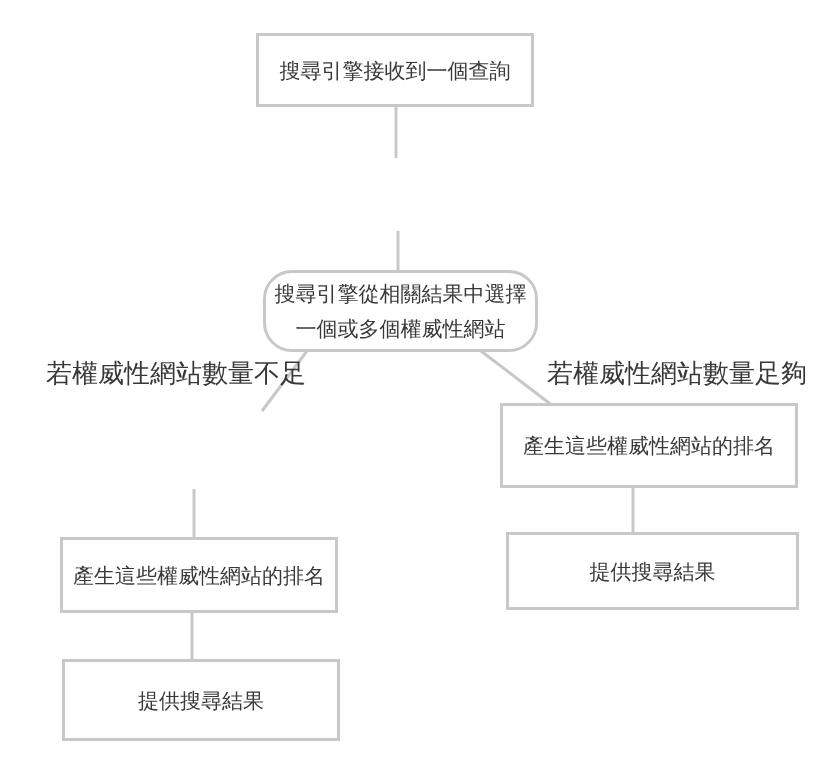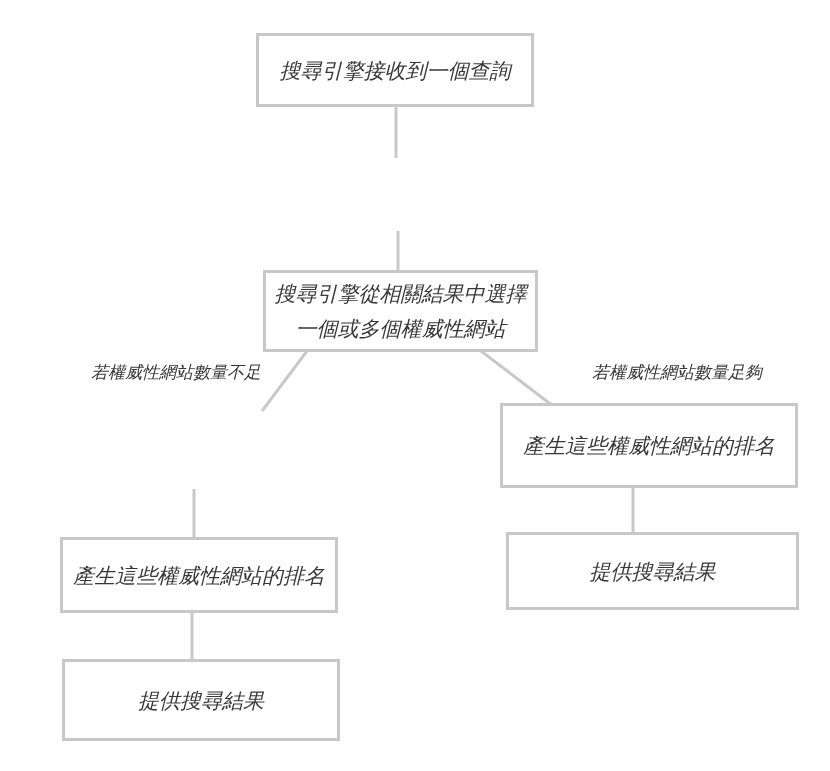--- a/index.html
+++ b/index.html
@@ -14,21 +14,20 @@
     padding: 0;
     background: var(--background);
     font-family: "Liberation Sans", "DejaVu Sans", sans-serif;
   }
   .canvas {
     position: relative;
     width: 830px;
     height: 771px;
     background: var(--background);
     overflow: hidden;
-    font-style: italic;
   }
   .edges-svg {
     position: absolute;
     left: 0;
     top: 0;
     width: 830px;
     height: 771px;
     color: var(--connector);
   }
   .node {
@@ -41,30 +40,30 @@
     line-height: 35px;
     text-align: center;
     white-space: pre-line;
     display: flex;
     align-items: center;
     justify-content: center;
     letter-spacing: 0px;
   }
   #n-main1 { left: 256px; top: 33px;  width: 278px; height: 74px; }
   #n-main2 { left: 260px; top: 155px; width: 278px; height: 78px; }
-  #n-main3 { left: 263px; top: 270px; width: 275px; height: 82px; }
+  #n-main3 { left: 263px; top: 270px; width: 275px; height: 82px; border-radius: 29px; }
   #n-left1 { left: 55px;  top: 409px; width: 283px; height: 82px; }
   #n-right1{ left: 500px; top: 403px; width: 298px; height: 85px; }
   #n-left2 { left: 60px;  top: 537px; width: 278px; height: 76px; }
   #n-left3 { left: 62px;  top: 659px; width: 278px; height: 82px; }
   #n-right2{ left: 506px; top: 532px; width: 293px; height: 78px; }
   .edge-label {
     position: absolute;
     color: var(--text);
-    font-size: 17px;
+    font-size: 26px;
     line-height: 26px;
     white-space: nowrap;
     transform: translateX(-50%);
   }
   #el-insufficient { left: 176px; top: 360px; }
   #el-sufficient   { left: 677px; top: 360px; }
 </style>
 </head>
 <body>
 

